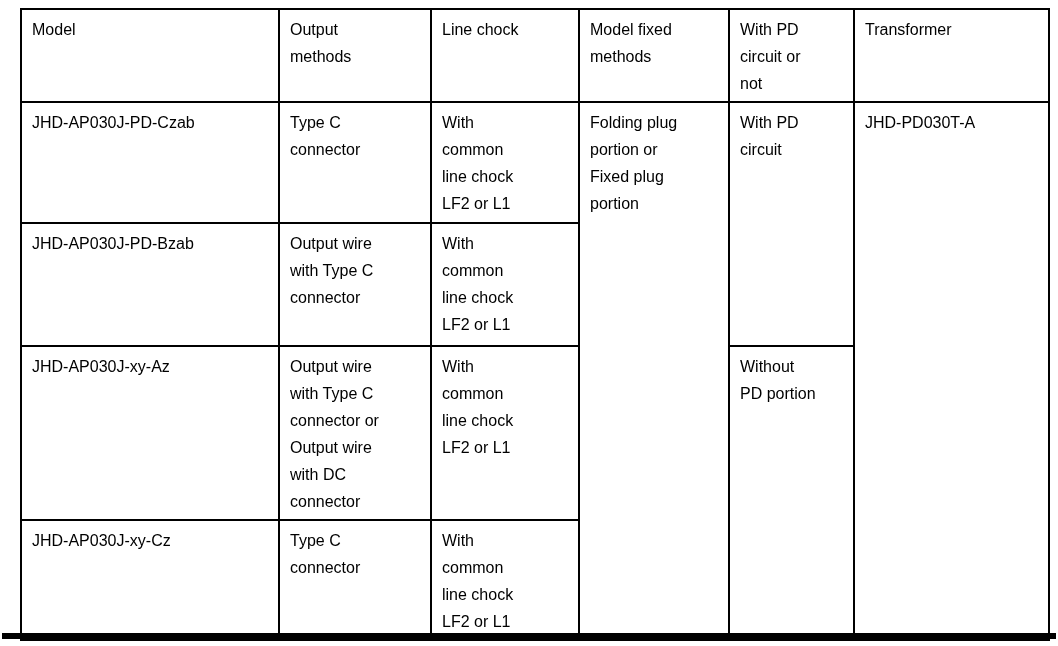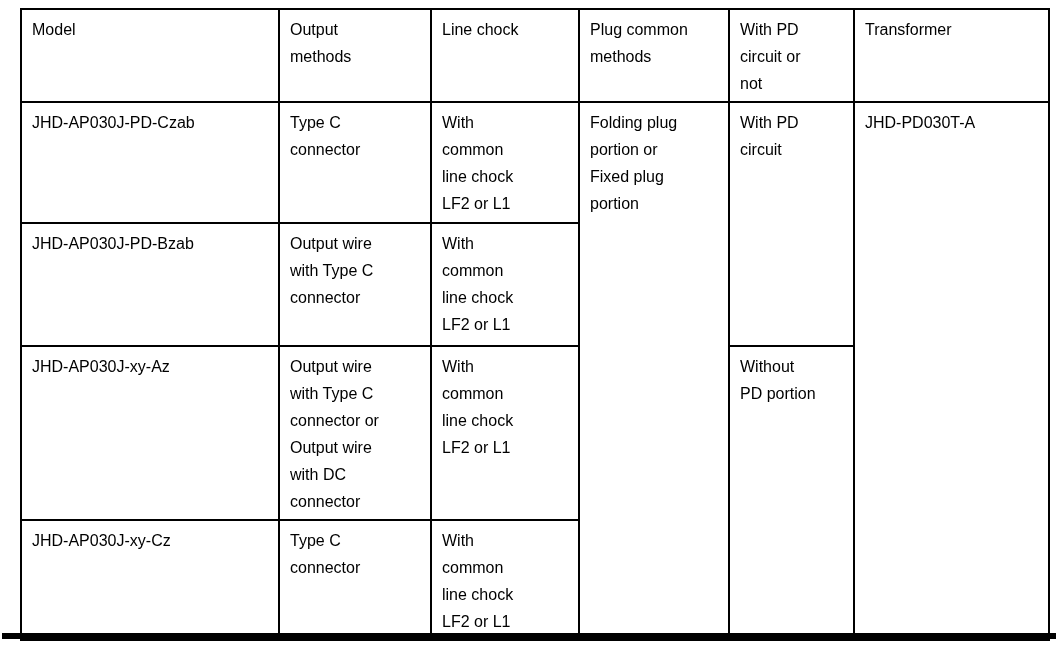--- a/index.html
+++ b/index.html
@@ -64,21 +64,21 @@
       <col style="width:125px">
       <col style="width:195px">
     </colgroup>
 
     <thead>
       <tr class="row-h">
         <th>Model</th>
         <th>Output
 methods</th>
         <th>Line chock</th>
-        <th>Plug common
+        <th>Model fixed
 methods</th>
         <th>With PD
 circuit or
 not</th>
         <th>Transformer</th>
       </tr>
     </thead>
 
     <tbody>
       <tr class="row-1">

